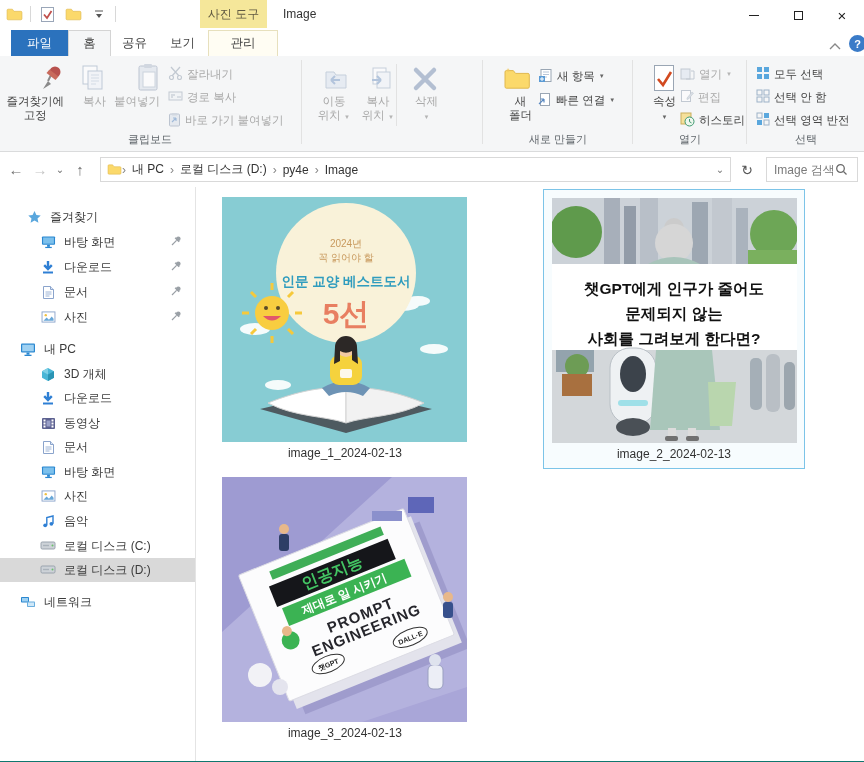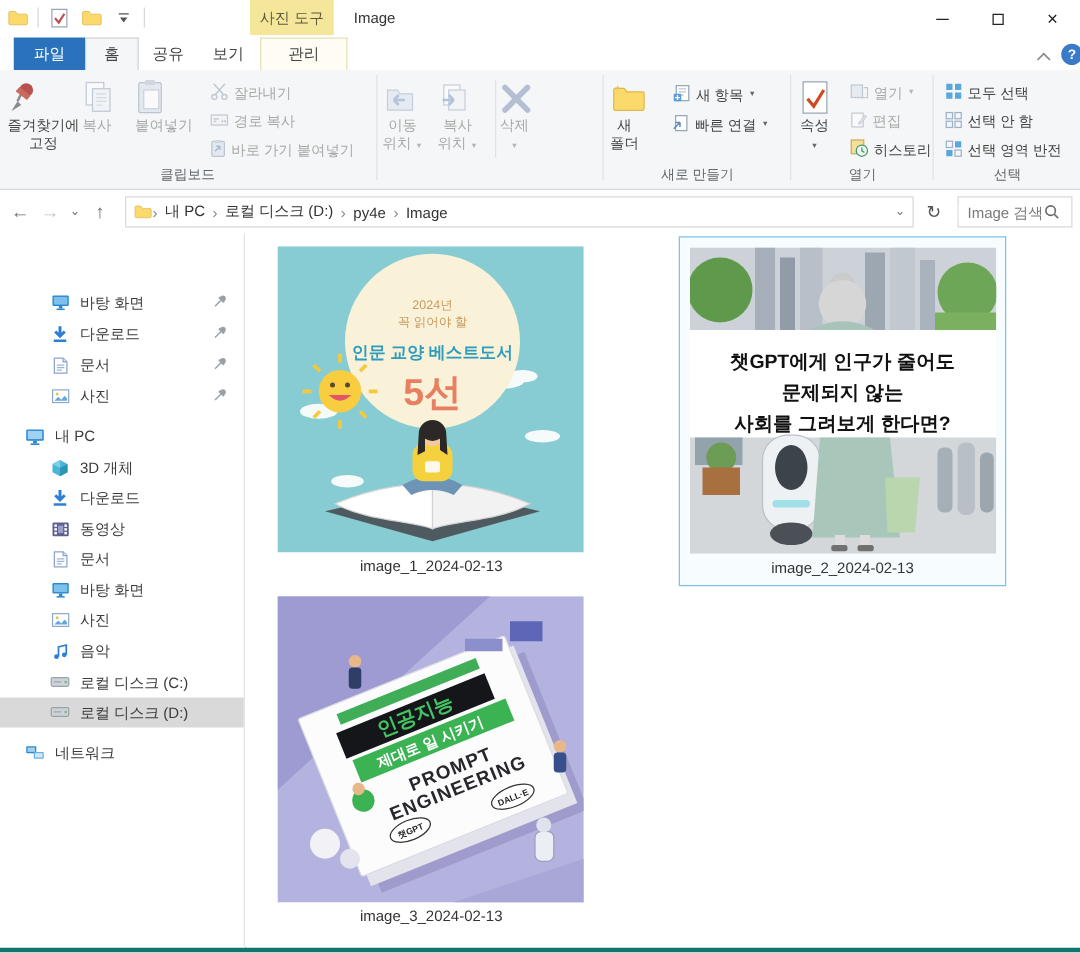--- a/index.html
+++ b/index.html
@@ -1,17 +1,17 @@
 <!DOCTYPE html>
 <html><head>
 <meta charset="utf-8">
 <style>
   * { box-sizing: border-box; }
   body { margin:0; background:#fff; font-family:"Liberation Sans","DejaVu Sans",sans-serif; }
-  #window { position:relative; width:864px; height:762px; background:#fff; overflow:hidden; border-bottom:4px solid #0f766e; }
+  #window { position:relative; width:864px; height:762px; background:#fff; overflow:hidden; border-bottom:1px solid #0f766e; }
 
   
   .titlebar { position:absolute; left:0; top:0; width:864px; height:30px; background:#fff; }
   .qat { position:absolute; left:4px; top:3px; display:flex; align-items:center; gap:6px; }
   .qat-btn { width:20px; height:22px; display:flex; align-items:center; justify-content:center; cursor:default; }
   .qat-sep { width:1px; height:16px; background:#d8d8d8; }
   .pic-tools { position:absolute; left:200px; top:0; width:67px; height:28px; background:#f5e79a; color:#5f5840; font-size:12px; display:flex; align-items:center; justify-content:center; }
   .win-title { position:absolute; left:283px; top:7px; font-size:12px; color:#333; }
   .win-controls { position:absolute; right:0; top:0; height:30px; display:flex; }
   .wc { width:44px; height:30px; display:flex; align-items:center; justify-content:center; color:#222; font-size:15px; }
@@ -26,21 +26,21 @@
   .tab-share { left:100px; width:47px; }
   .tab-view { left:147px; width:49px; }
   .tab-manage { left:197px; width:70px; background:#fffdf3; border:1px solid #e7e0bd; border-bottom:none; }
   .ribbon-collapse { position:absolute; top:8px; left:828px; width:16px; height:14px; }
   .help-btn { position:absolute; top:5px; left:849px; width:17px; height:17px; background:#3a7bc8; border-radius:50%; color:#fff; font-size:11px; font-weight:bold; display:flex; align-items:center; justify-content:center; }
 
   
   .ribbon { position:absolute; left:0; top:56px; width:864px; height:96px; background:#f5f6f7; border-bottom:1px solid #dadbdc; }
   .rsep { position:absolute; top:4px; width:1px; height:84px; background:#e2e2e2; }
   .glabel { position:absolute; top:76px; font-size:11px; color:#60666b; text-align:center; }
-  .rbl { position:absolute; top:4px; display:flex; flex-direction:column; align-items:flex-start; font-size:11.5px; color:#444; text-align:center; line-height:1.22; cursor:default; }
+  .rbl { position:absolute; top:4px; display:flex; flex-direction:column; align-items:flex-end; font-size:11.5px; color:#444; text-align:center; line-height:1.22; cursor:default; }
   .rbl .ric { height:32px; display:flex; align-items:flex-end; justify-content:center; margin-bottom:2px; }
   .rbs { position:absolute; height:20px; display:flex; align-items:center; gap:4px; font-size:11.5px; color:#444; white-space:nowrap; cursor:default; }
   .disabled { color:#a8a8a8; }
   .disabled svg { opacity:.55; }
   .caret { font-size:6px; color:#666; line-height:1; }
   .disabled .caret { color:#b5b5b5; }
 
   
   .addr-row { position:absolute; left:0; top:152px; width:864px; height:35px; background:#fff; display:flex; align-items:center; }
   .nav-ico { font-size:15px; color:#707070; width:24px; text-align:center; }
@@ -375,20 +375,28 @@
       <span style="display:flex">
         <svg width="13" height="13" viewBox="0 0 13 13">
             <circle cx="5.5" cy="5.5" r="3.8" fill="none" stroke="#6a6a6a" stroke-width="1.3"></circle>
             <path d="M8.5 8.5l3 3" stroke="#6a6a6a" stroke-width="1.3"></path>
           </svg>
       </span>
     </div>
   </div>
 
   <div class="sidebar">
+    <div class="side-item" style="top:18px;padding-left:26px">
+      <span class="si-icon">
+        <svg width="15" height="15" viewBox="0 0 15 15">
+            <path d="M7.5 1l1.9 4 4.3.5-3.2 3 .9 4.3-3.9-2.2-3.9 2.2.9-4.3-3.2-3L5.6 5z" fill="#5aa7dd"></path>
+          </svg>
+      </span>
+      <span class="si-label">즐겨찾기</span>
+    </div>
     <div class="side-item" style="top:43px;padding-left:40px">
       <span class="si-icon">
         <svg width="15" height="14" viewBox="0 0 16 15">
             <rect x="1" y="1.5" width="14" height="9" rx="1" fill="#2a87d0"></rect>
             <rect x="2.2" y="2.7" width="11.6" height="6.6" fill="#7cc0ec"></rect>
             <rect x="6.5" y="10.5" width="3" height="2.2" fill="#2a87d0"></rect>
             <rect x="4.5" y="12.7" width="7" height="1.3" fill="#2a87d0"></rect>
           </svg>
       </span>
       <span class="si-label">바탕 화면</span>

